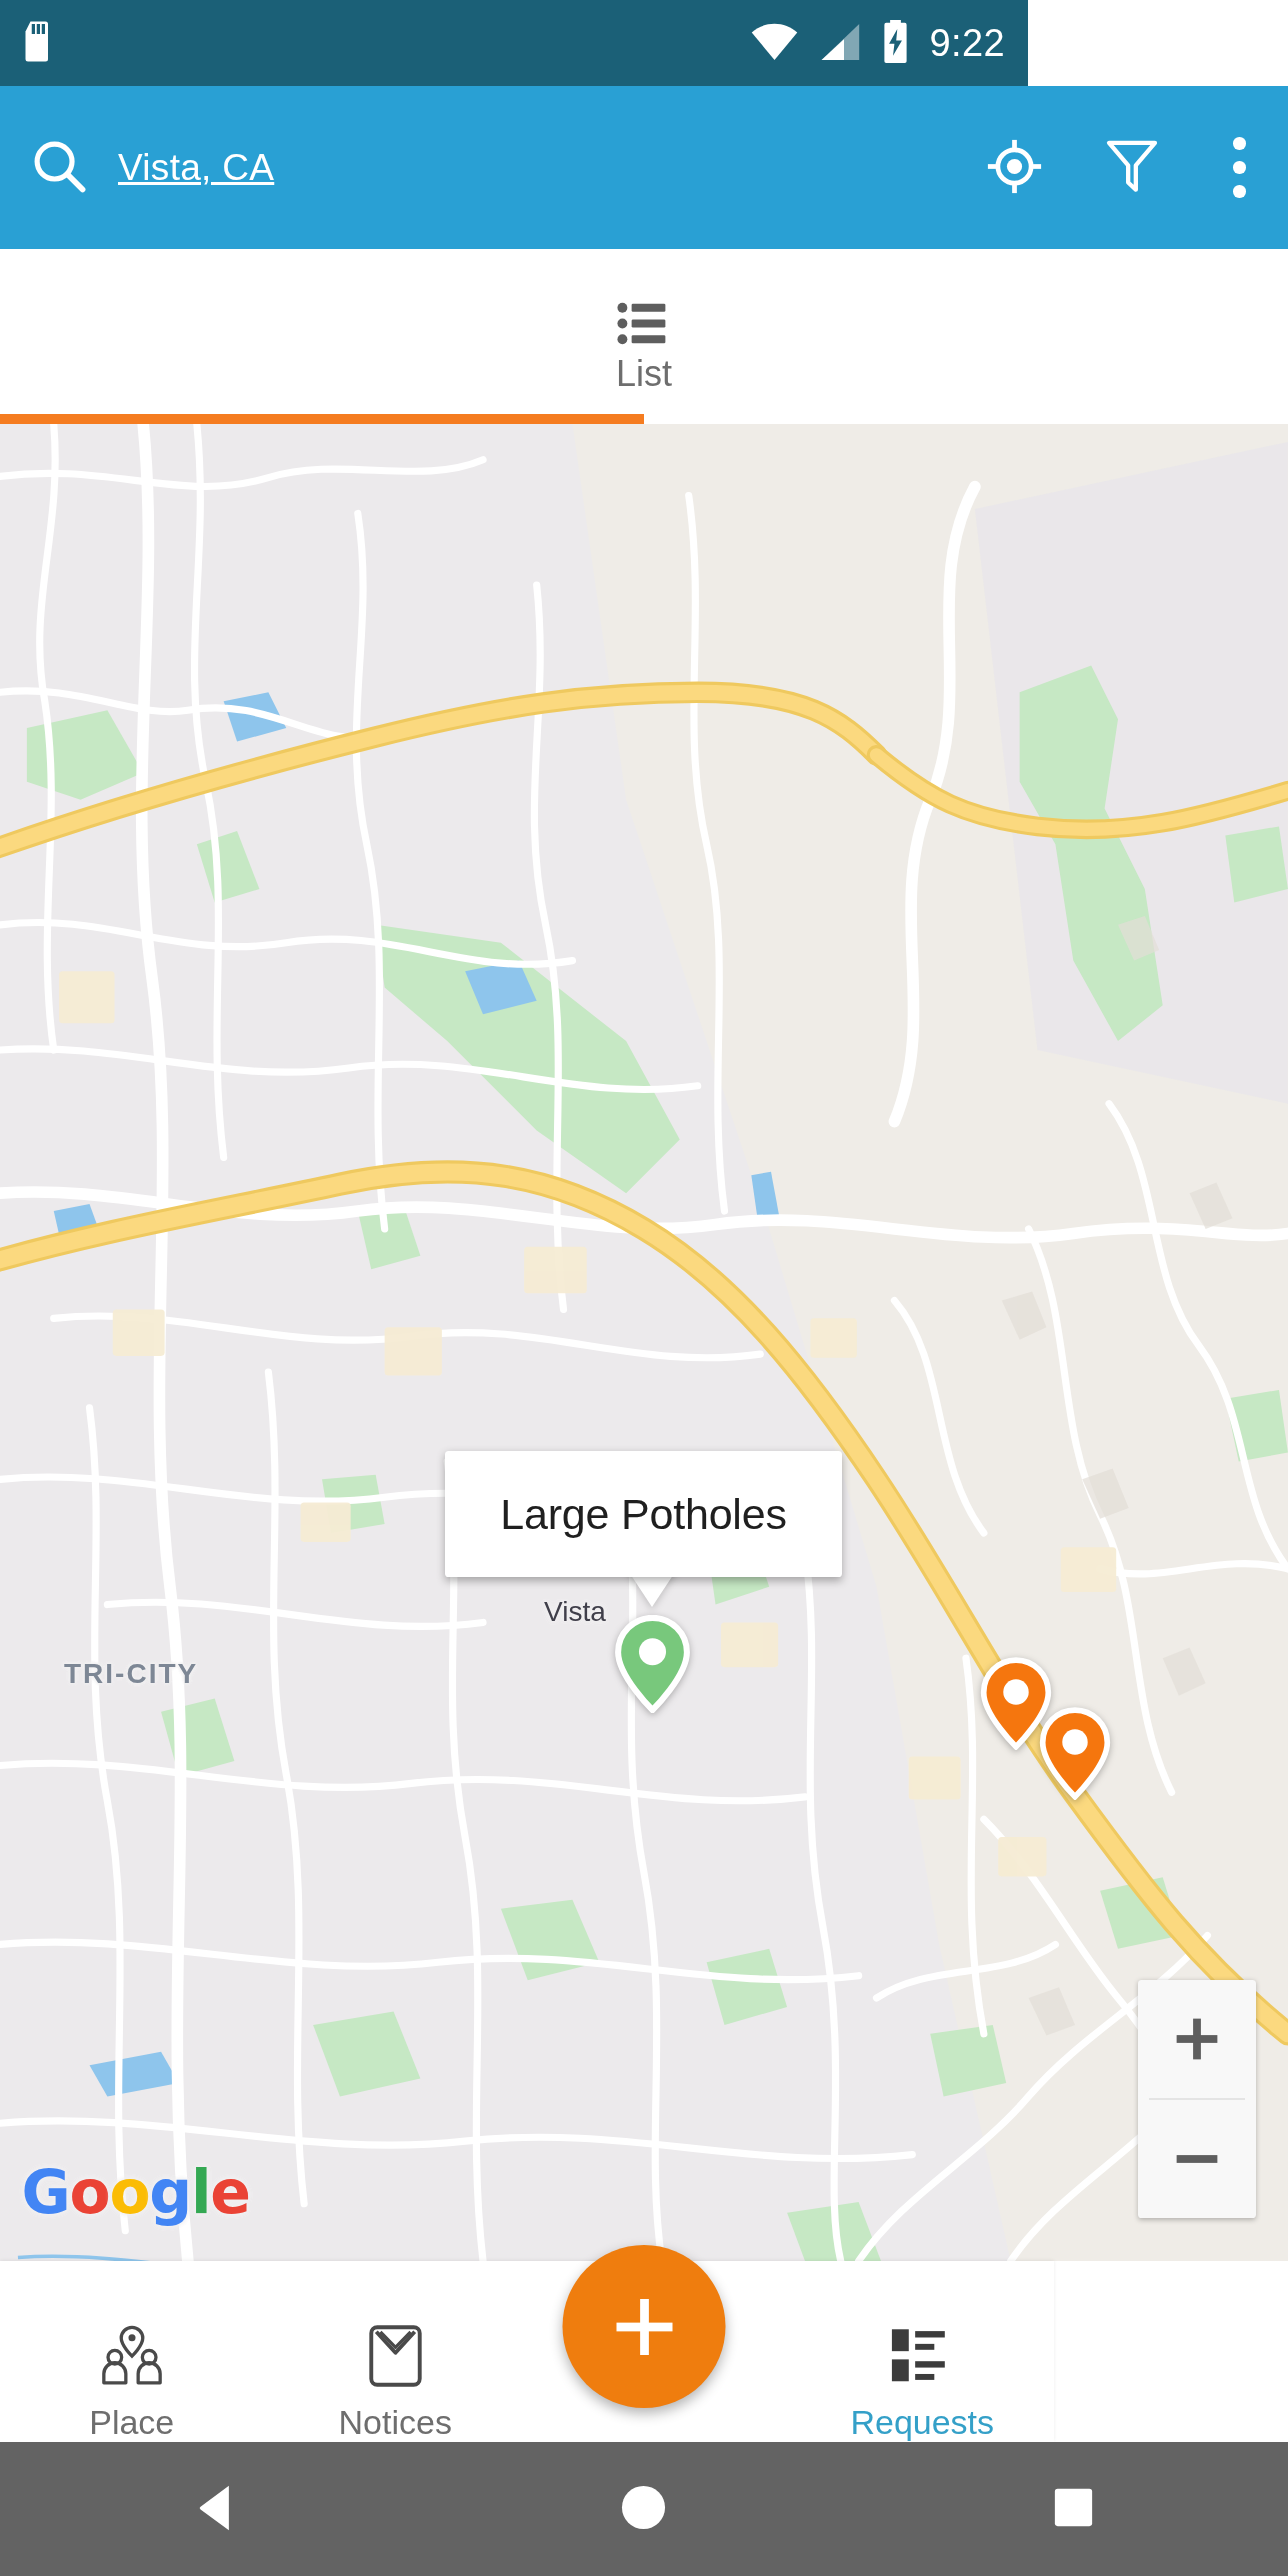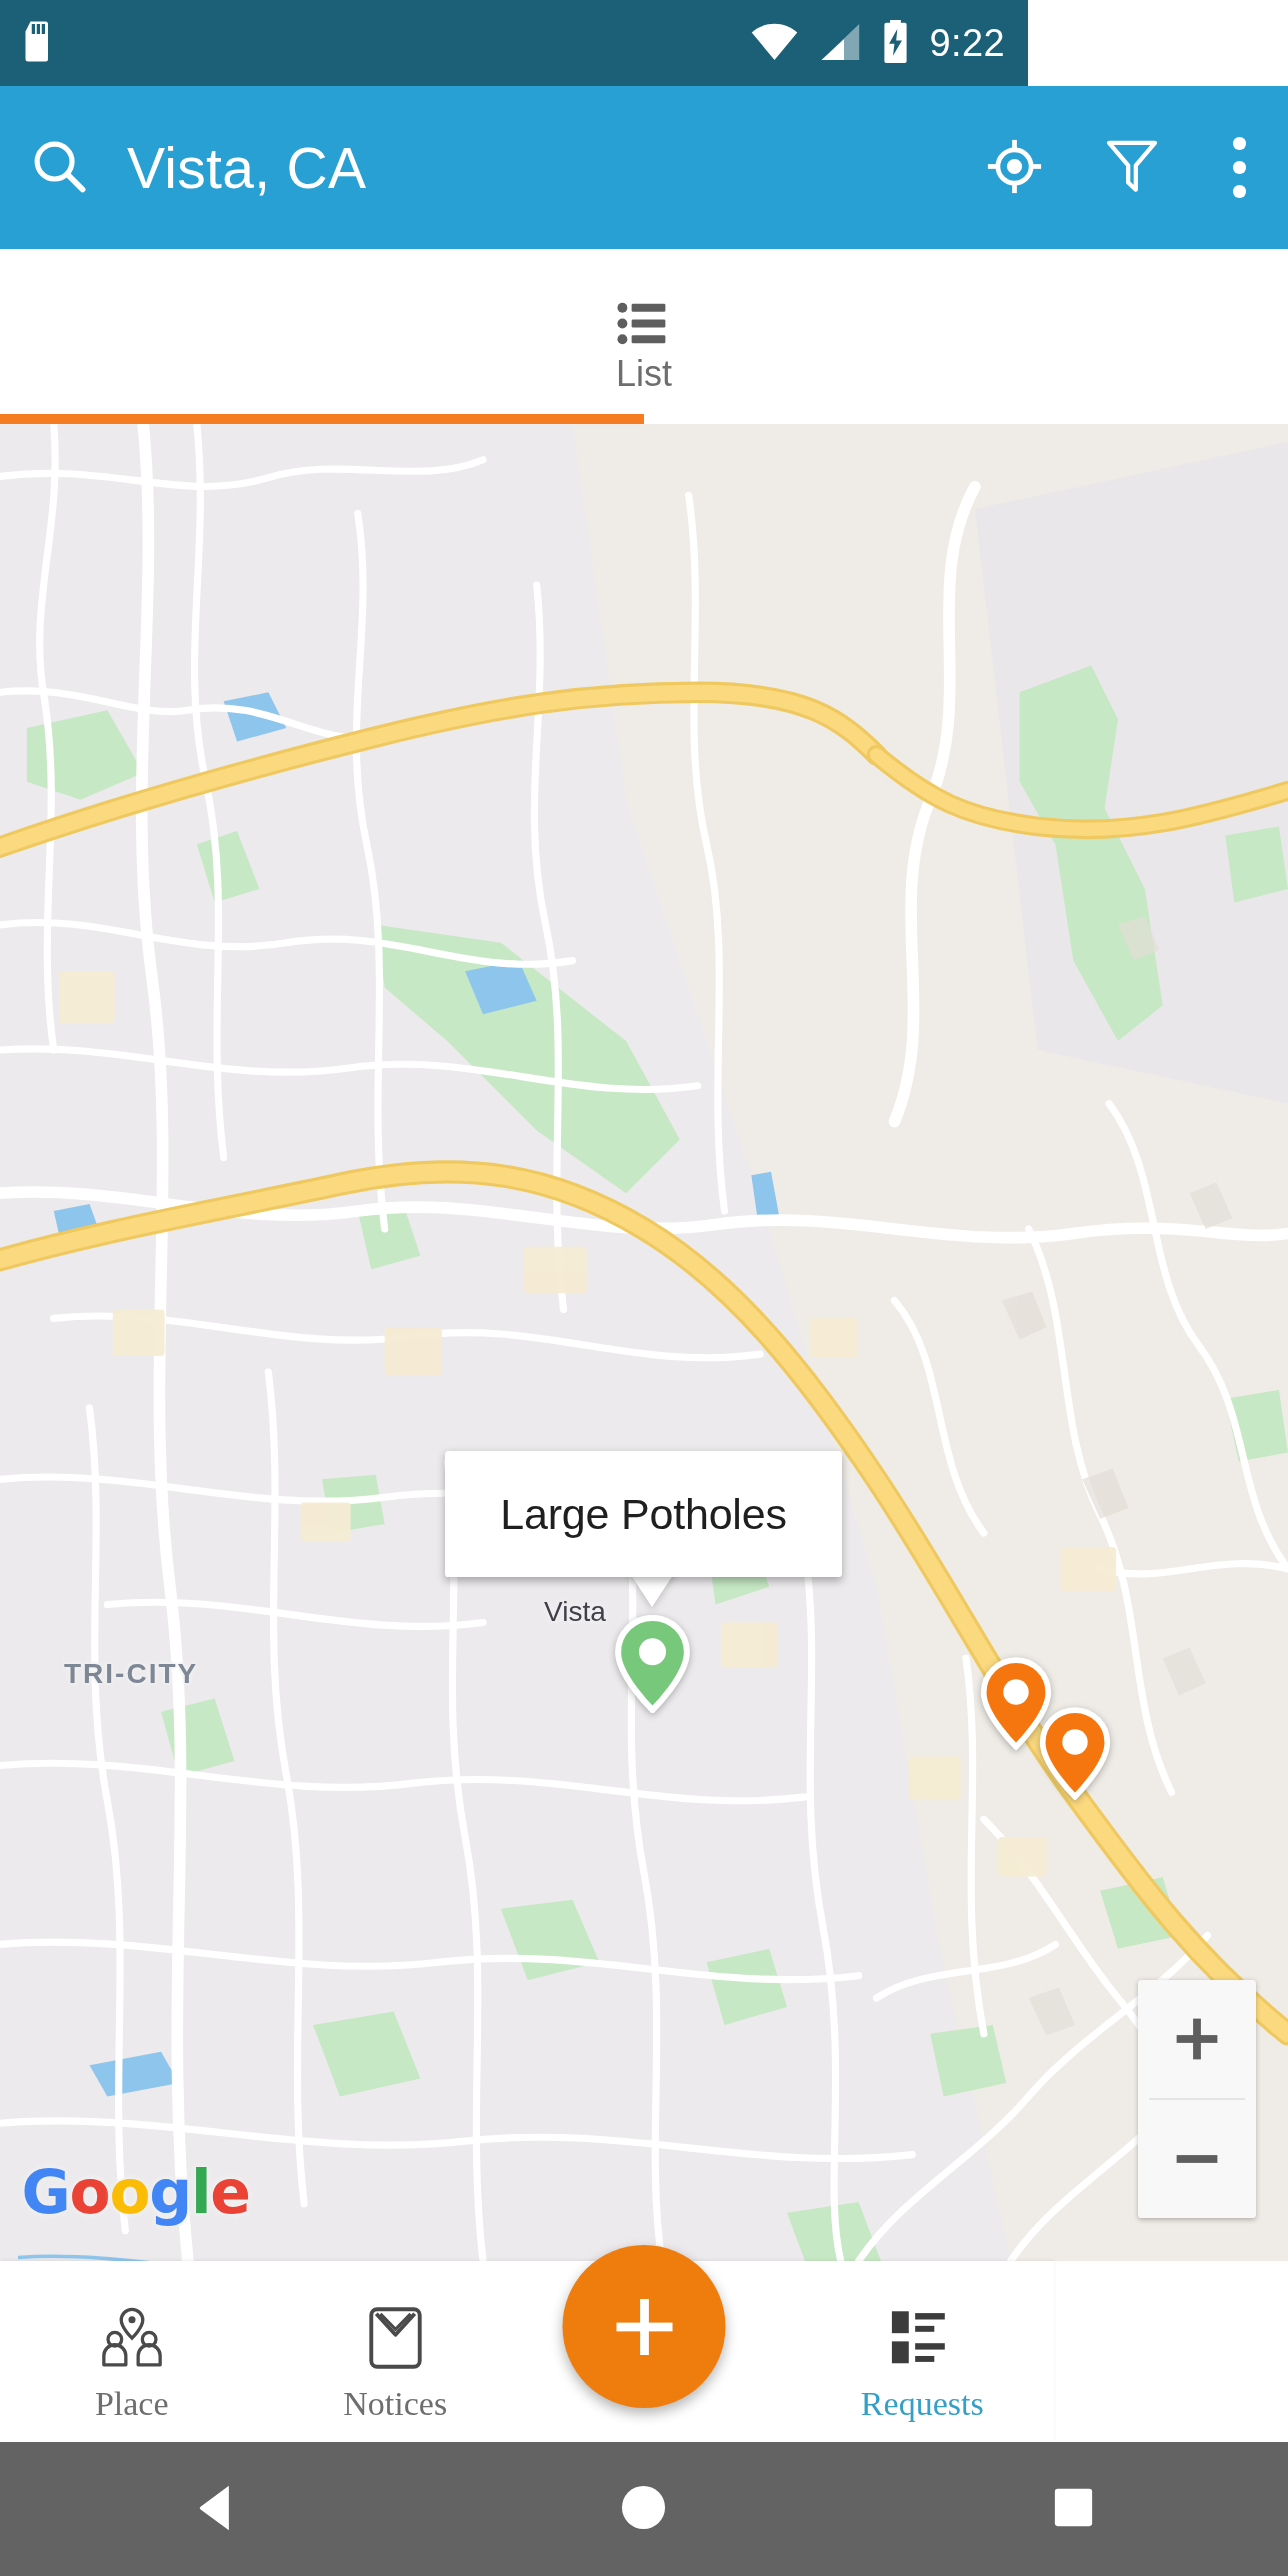--- a/index.html
+++ b/index.html
@@ -24,22 +24,22 @@
   #clock { color: #ffffff; font-size: 38px; letter-spacing: 0.4px; }
 
   
   #app-bar {
     position: absolute; top: 86px; left: 0; width: 1288px; height: 163px;
     background: #29a0d4;
     display: flex; align-items: center;
   }
   #search-icon-btn { width: 118px; display: flex; align-items: center; justify-content: center; }
   #app-title {
-    flex: 1; color: #ffffff; font-size: 57px; letter-spacing: 0.3px;
-    margin-left: 9px;
+    flex: 1; color: #ffffff; font-size: 37px; letter-spacing: 0.3px;
+    text-decoration: underline;
   }
   .appbar-action {
     width: 118px; height: 118px;
     display: flex; align-items: center; justify-content: center;
   }
   #overflow-menu-button { width: 97px; }
   .dot { width: 12.5px; height: 12.5px; border-radius: 50%; background: #fff; }
   #overflow-dots { display: flex; flex-direction: column; gap: 11.6px; align-items: center; }
 
   
@@ -124,23 +124,22 @@
     position: absolute; left: 21.5px; bottom: 34px;
     font-size: 60px; font-weight: bold; letter-spacing: -1.3px;
     font-family: "DejaVu Sans", sans-serif;
     text-shadow: 0 0 6.3px #f2f1f2, 0 0 6.3px #f2f1f2, 0 0 3.6px #f2f1f2;
   }
   #google-logo span { display: inline-block; }
 
   
   #bottom-nav {
     position: absolute; top: 2261px; left: 0; width: 1054px; height: 181px;
-    background: #ffffff; display: flex; align-items: center;
+    background: #ffffff; display: flex; align-items: flex-end;
     box-shadow: 0 -0.9px 3.6px rgba(0,0,0,0.08);
-    font-family: Liberation Serif, serif;
   }
   .nav-item {
     flex: 1; display: flex; flex-direction: column; align-items: center;
     justify-content: flex-start; gap: 12.5px; padding-top: 23px;
   }
   .nav-icon { height: 70px; display: flex; align-items: center; justify-content: center; }
   .nav-label { font-size: 34px; color: #6e6e6e; }
   .nav-label.active { color: #34a0c8; }
   #fab-slot { flex: 1; }
   #fab {

